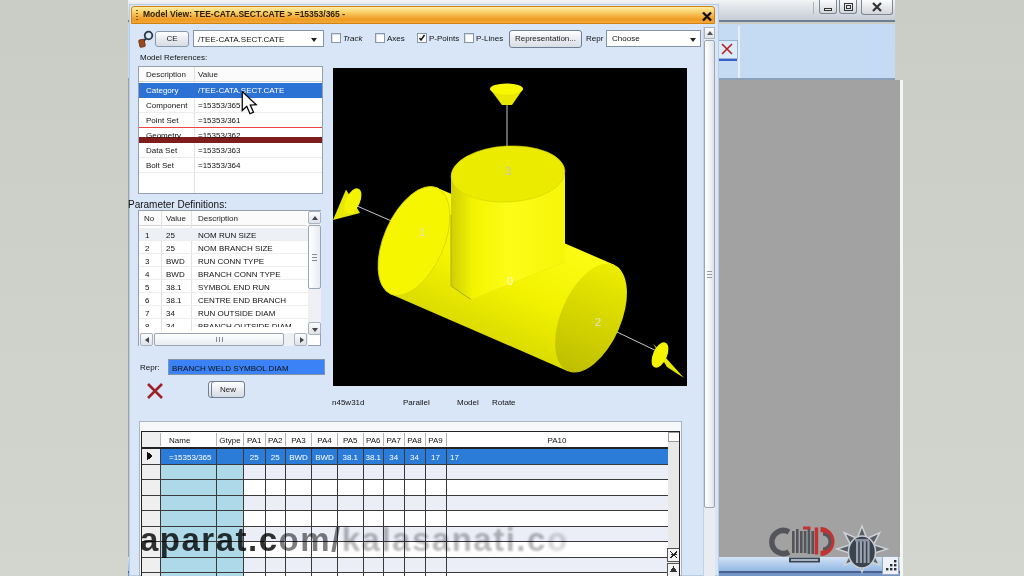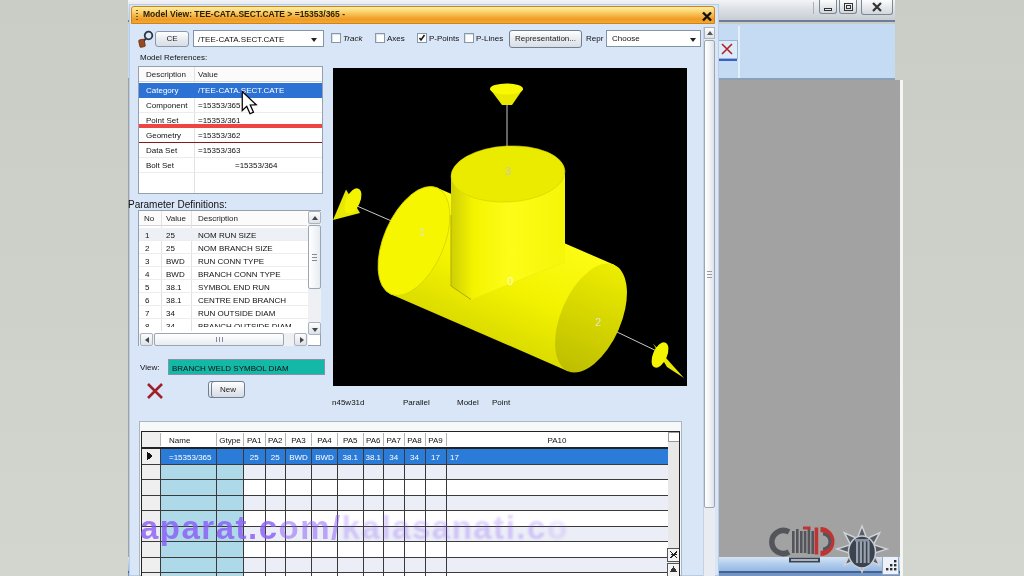--- a/index.html
+++ b/index.html
@@ -142,35 +142,35 @@
   </div>
   <div class="abs" style="left:55px; top:0; width:1px; height:126px; background:#e2e2e2;"></div>
   <div class="abs" style="left:0; top:16px; width:183px; height:15px; background:#2c72d4;">
     <div class="abs" style="left:7px; top:3px; font-size:8px; color:#fff;">Category</div>
     <div class="abs" style="left:59px; top:3px; font-size:8px; color:#fff; white-space:nowrap;">/TEE-CATA.SECT.CATE</div>
   </div>
   <div class="abs" style="left:0; top:31px; width:183px; height:15px; border-bottom:1px solid #ececec;">
     <div class="abs" style="left:7px; top:3px; font-size:8px; color:#111;">Component</div>
     <div class="abs" style="left:59px; top:3px; font-size:8px; color:#111;">=15353/365</div>
   </div>
-  <div class="abs" style="left:0; top:46px; width:183px; height:15px; border-bottom:4px solid #ef4444;">
+  <div class="abs" style="left:0; top:46px; width:183px; height:15px; border-bottom:1px solid #ef4444;">
     <div class="abs" style="left:7px; top:3px; font-size:8px; color:#111;">Point Set</div>
     <div class="abs" style="left:59px; top:3px; font-size:8px; color:#111;">=15353/361</div>
   </div>
-  <div class="abs" style="left:0; top:61px; width:183px; height:15px; border-bottom:1px solid #7f1d1d;">
+  <div class="abs" style="left:0; top:61px; width:183px; height:15px; border-bottom:6px solid #7f1d1d;">
     <div class="abs" style="left:7px; top:3px; font-size:8px; color:#111;">Geometry</div>
     <div class="abs" style="left:59px; top:3px; font-size:8px; color:#111;">=15353/362</div>
   </div>
   <div class="abs" style="left:0; top:76px; width:183px; height:15px; border-bottom:1px solid #ececec;">
     <div class="abs" style="left:7px; top:3px; font-size:8px; color:#111;">Data Set</div>
     <div class="abs" style="left:59px; top:3px; font-size:8px; color:#111;">=15353/363</div>
   </div>
   <div class="abs" style="left:0; top:91px; width:183px; height:15px; border-bottom:1px solid #ececec;">
     <div class="abs" style="left:7px; top:3px; font-size:8px; color:#111;">Bolt Set</div>
-    <div class="abs" style="left:59px; top:3px; font-size:8px; color:#111;margin-left:37px;">=15353/364</div>
+    <div class="abs" style="left:59px; top:3px; font-size:8px; color:#111;">=15353/364</div>
   </div>
 
   <svg class="abs" style="left:102px; top:24px;" width="20" height="26" viewBox="0 0 16 20">
     <path d="M1 0 L1 15.2 L4.6 11.9 L7.2 17.8 L10 16.5 L7.4 10.8 L12.2 10.6 Z" fill="#fff" stroke="#000" stroke-width="1"></path>
   </svg>
 </div>
 
 <div class="abs" style="left:128px; top:199px; font-size:10px; color:#111;">Parameter Definitions:</div>
 <div class="abs" style="left:138px; top:210px; width:183px; height:136px; background:#ffffff; border:1px solid #95a0ae;">
 
@@ -245,22 +245,22 @@
   <div class="abs" style="left:15px; top:122px; width:130px; height:13px; background:linear-gradient(180deg,#fff,#e8ecf0); border:1px solid #9aa6b4; border-radius:2px;">
     <div class="abs" style="left:61px; top:3px; width:1px; height:5px; background:#889;"></div>
     <div class="abs" style="left:64px; top:3px; width:1px; height:5px; background:#889;"></div>
     <div class="abs" style="left:67px; top:3px; width:1px; height:5px; background:#889;"></div>
   </div>
   <div class="abs" style="left:155px; top:122px; width:13px; height:13px; background:linear-gradient(180deg,#fdfdfd,#dde2e8); border:1px solid #a8b2c0; border-radius:2px;">
       <div class="abs" style="left:5px; top:3px; width:0;height:0;border-top:3px solid transparent;border-bottom:3px solid transparent;border-left:4px solid #444;"></div>
     </div>
 </div>
 
-<div class="abs" style="left:140px; top:363px; font-size:8px; color:#111;">View:</div>
-<div class="abs" style="left:168px; top:359px; width:157px; height:16px; background:#14b8a6; border:1px solid #8494a8;">
+<div class="abs" style="left:140px; top:363px; font-size:8px; color:#111;">Repr:</div>
+<div class="abs" style="left:168px; top:359px; width:157px; height:16px; background:#3b82f6; border:1px solid #8494a8;">
   <div class="abs" style="left:3px; top:4px; font-size:8px; color:#111; white-space:nowrap;">BRANCH WELD SYMBOL DIAM</div>
 </div>
 <svg class="abs" style="left:146px; top:382px;" width="18" height="18">
     <path d="M2 2 L16 16 M16 2 L2 16" stroke="#a02028" stroke-width="2.6"></path>
   </svg>
 <div class="abs" style="left:168px; top:381px; width:36px; height:17px; background:linear-gradient(180deg,#ffffff,#e9ecf1 50%,#d7dce4); border:1px solid #707e92; border-radius:3px; font-size:8px; color:#222; text-align:center; line-height:15px;margin-left:40px;">Apply</div>
 <div class="abs" style="left:211px; top:381px; width:34px; height:17px; background:linear-gradient(180deg,#ffffff,#e9ecf1 50%,#d7dce4); border:1px solid #707e92; border-radius:3px; font-size:8px; color:#222; text-align:center; line-height:15px;">New</div>
 
 <div class="abs" style="left:333px; top:68px; width:354px; height:318px; background:#000;">
   <svg width="354" height="318" viewBox="0 0 354 318" style="position:absolute;left:0;top:0;">
@@ -311,21 +311,21 @@
     <text x="86" y="168" font-family="Liberation Sans, sans-serif" font-size="11" fill="#e4e4cc">1</text>
     <text x="172" y="107" font-family="Liberation Sans, sans-serif" font-size="11" fill="#c8c8b4">3</text>
     <text x="174" y="217" font-family="Liberation Sans, sans-serif" font-size="11" fill="#fafad8">0</text>
     <text x="262" y="258" font-family="Liberation Sans, sans-serif" font-size="11" fill="#e4e4cc">2</text>
   </svg>
 </div>
 <div class="abs" style="left:332px; top:398px; width:360px; height:11px; font-size:8px; color:#111;">
   <span style="position:absolute;left:0;">n45w31d</span>
   <span style="position:absolute;left:71px;">Parallel</span>
   <span style="position:absolute;left:125px;text-align:right;">Model</span>
-  <span style="position:absolute;left:160px;">Point</span>
+  <span style="position:absolute;left:160px;">Rotate</span>
 </div>
 
 <div class="abs" style="left:139px; top:421px; width:543px; height:155px; background:#f6f8fa; border:1px solid #aab6c2;"></div>
 <svg class="abs" style="left:141px; top:431px;" width="539" height="145" viewBox="0 0 539 145" shape-rendering="crispEdges">
 <rect x="0" y="0" width="539" height="145" fill="#ffffff"></rect>
 <rect x="0" y="0" width="19" height="145" fill="#efefef"></rect>
 <rect x="19" y="33" width="83.5" height="112" fill="#aed9e8"></rect>
 <rect x="102.5" y="33" width="424.5" height="15.5" fill="#ebedf7"></rect>
 <rect x="102.5" y="64" width="424.5" height="15.5" fill="#ebedf7"></rect>
 <rect x="102.5" y="95" width="424.5" height="15.5" fill="#ebedf7"></rect>
@@ -390,15 +390,15 @@
 <line x1="0" y1="141.5" x2="527" y2="141.5" stroke="#3a3a3a" stroke-width="1"></line>
 <rect x="527" y="0" width="12" height="145" fill="#e8e8e8"></rect>
 <rect x="527.5" y="1" width="11" height="9" fill="#fff" stroke="#999" stroke-width="1"></rect>
 <rect x="526.5" y="117" width="12" height="13" fill="#f4f4f4" stroke="#555" stroke-width="1"></rect>
 <path d="M529.5 120.5 L536 127 M536 120.5 L529.5 127 M529.5 123.75 L536 123.75" stroke="#222" stroke-width="1.3" fill="none"></path>
 <rect x="526.5" y="132" width="12" height="13" fill="#f4f4f4" stroke="#555" stroke-width="1"></rect>
 <polygon points="529,141 536,141 532.5,135" fill="#333"></polygon>
 <rect x="0.5" y="0.5" width="538" height="144.5" fill="none" stroke="#222" stroke-width="1"></rect>
 </svg>
 
-<div class="abs" style="left:140px; top:511px; font-size:33px; font-weight:bold; letter-spacing:1.5px; white-space:nowrap; color:#8b5cf6; line-height:1;">
+<div class="abs" style="left:140px; top:523px; font-size:33px; font-weight:bold; letter-spacing:1.5px; white-space:nowrap; color:#000000; line-height:1;">
   <span style="opacity:.8;">aparat.c</span><span style="opacity:.5;">om/</span><span style="opacity:.28; filter:blur(1.2px);">kalasanati.c</span><span style="opacity:.16; filter:blur(1.6px);">o</span>
 </div>
 
 </body></html>

